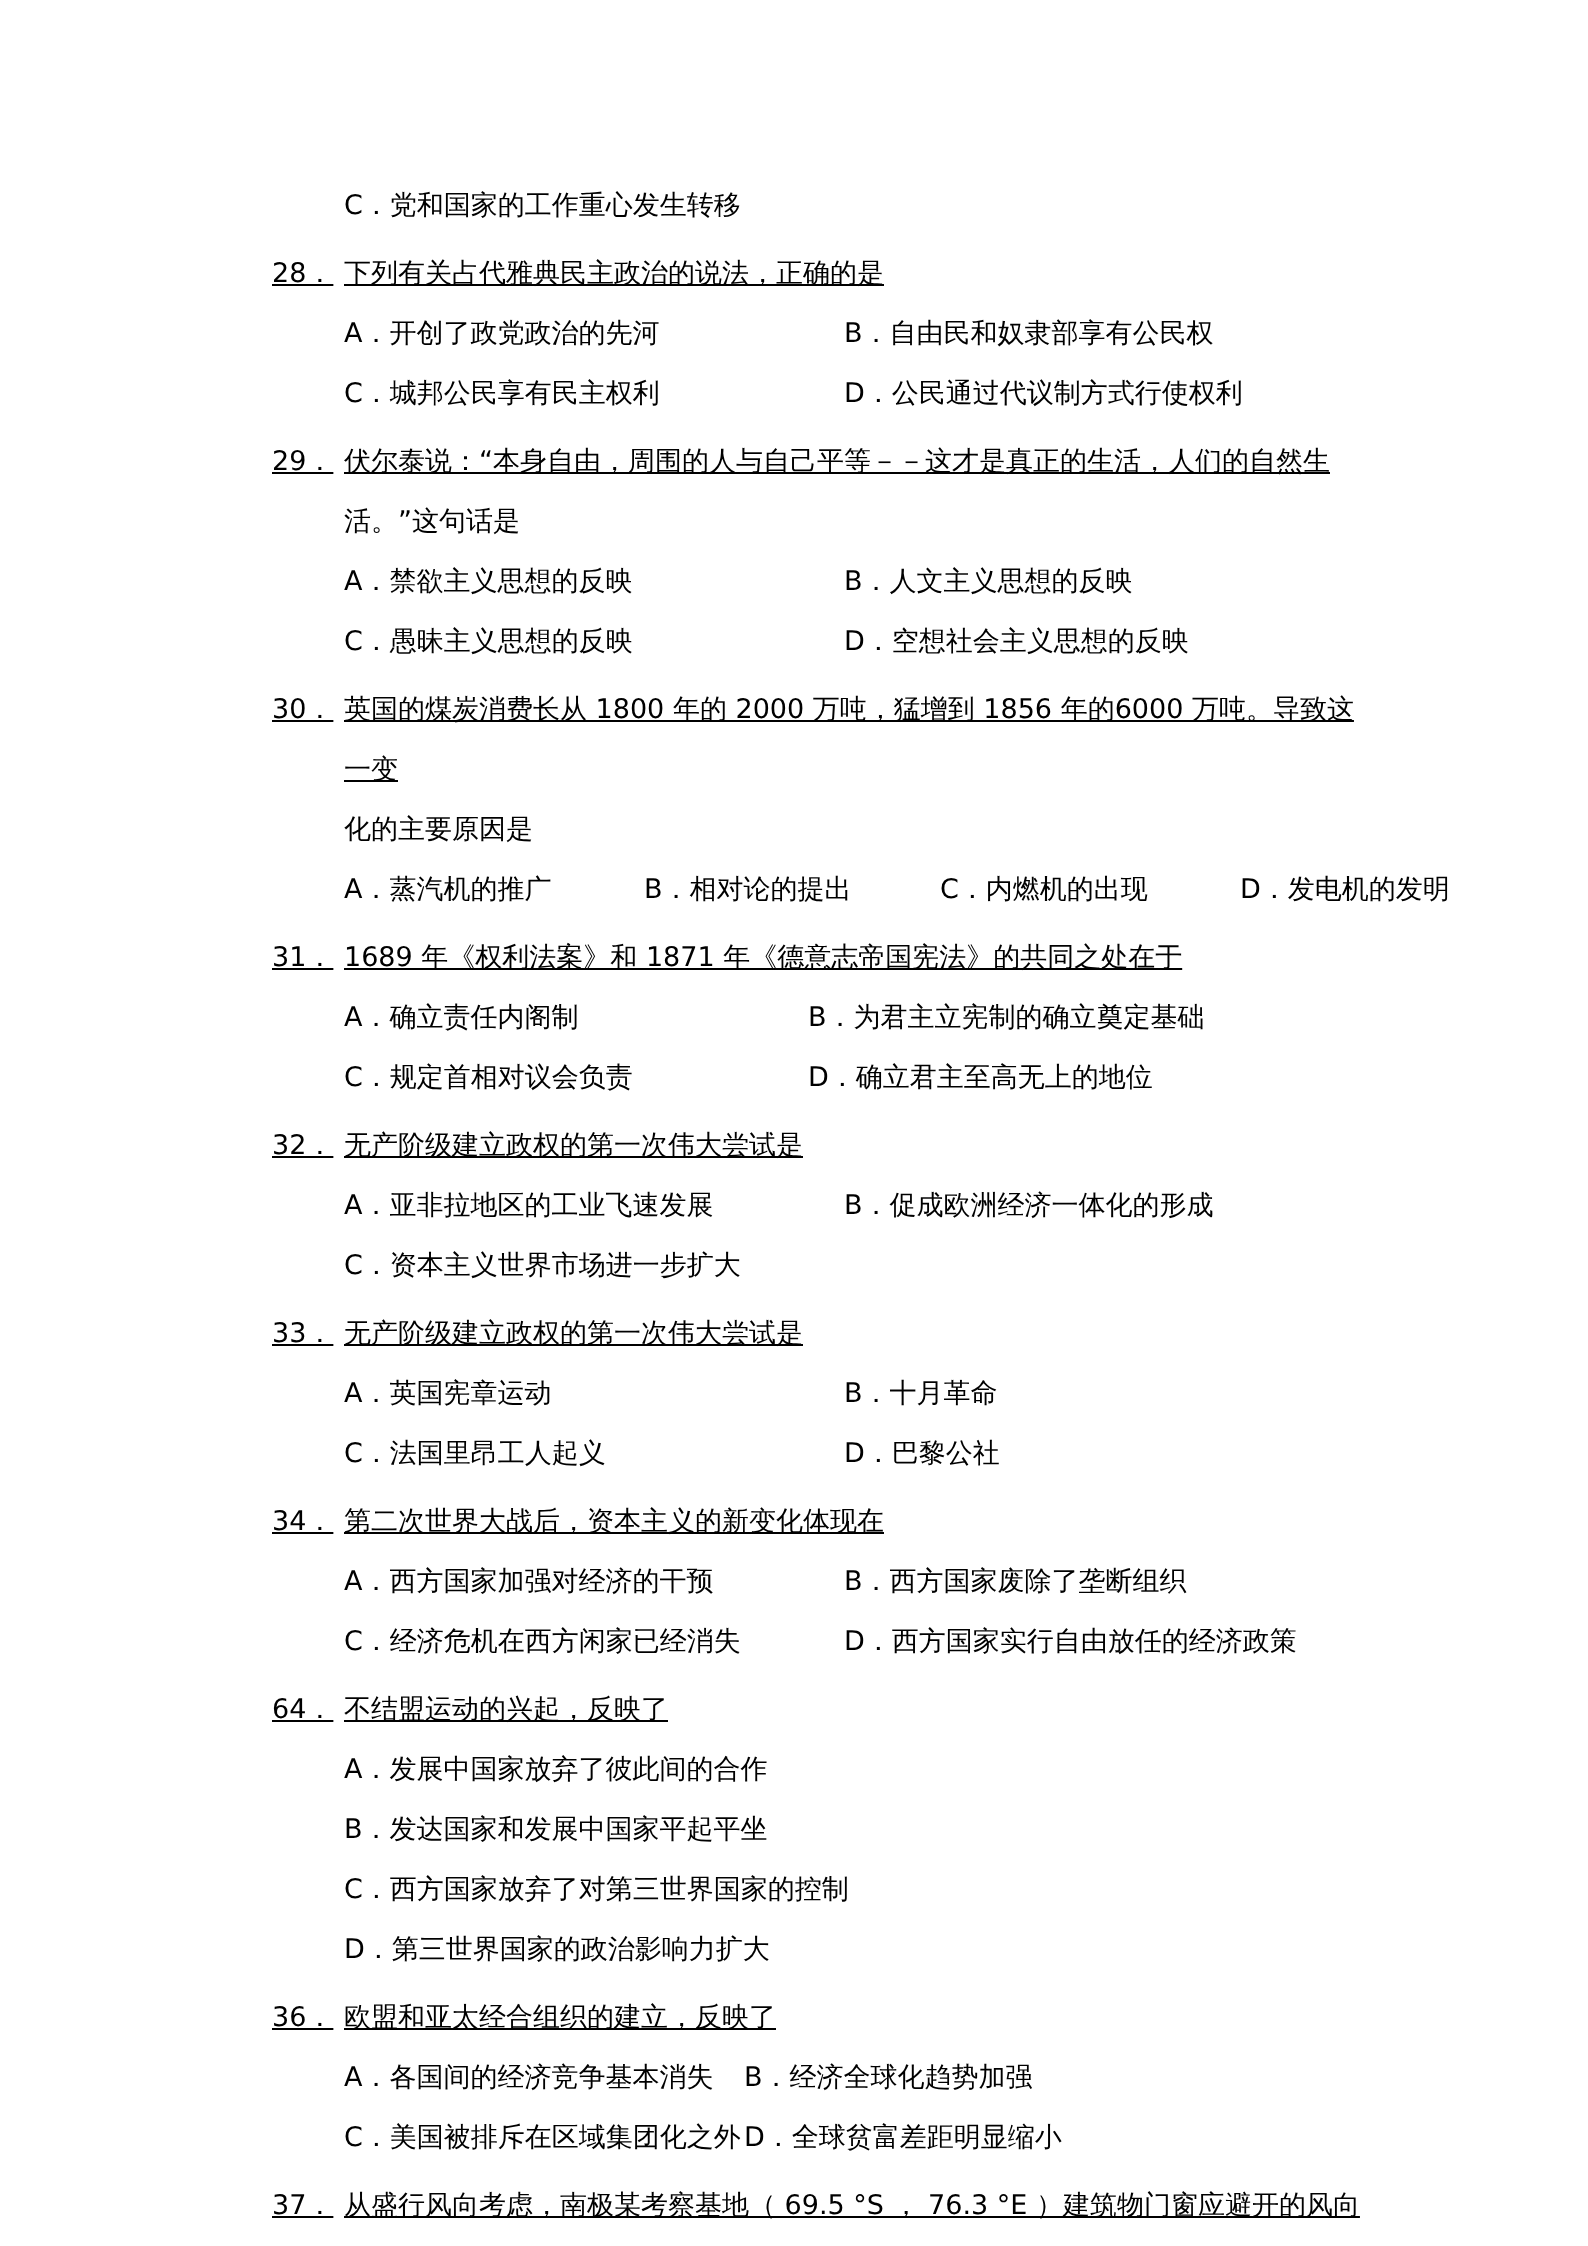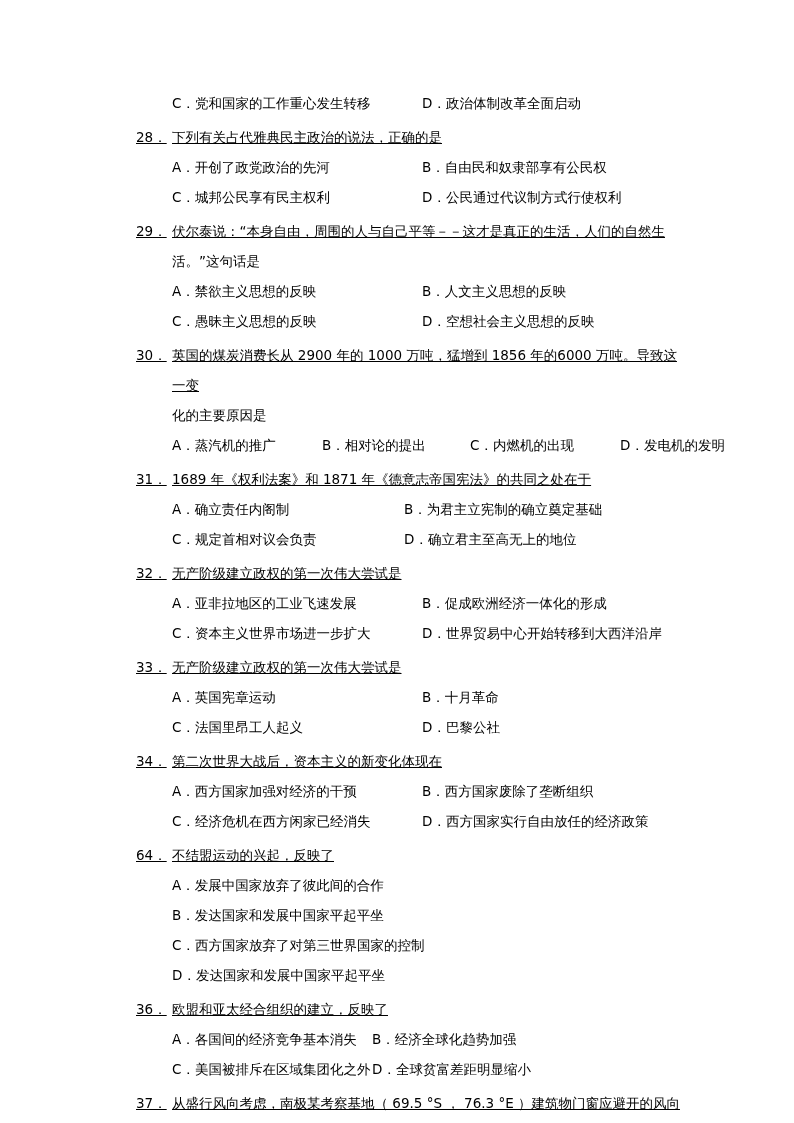--- a/index.html
+++ b/index.html
@@ -86,21 +86,20 @@
   }
 </style>
 </head>
 <body>
 
 <div class="page">
 
   <div class="q-block">
     <div class="top-line">
       <span class="opt">C．党和国家的工作重心发生转移</span>
-      <span class="opt">D．政治体制改革全面启动</span>
     </div>
   </div>
 
   <div class="q-block">
     <div class="stem-wrap">
       <span class="qnum">28．</span>
       <span class="qtext">下列有关占代雅典民主政治的说法，正确的是</span>
     </div>
     <div class="opt-row c2">
       <span class="opt">A．开创了政党政治的先河</span>
@@ -124,21 +123,21 @@
     </div>
     <div class="opt-row c2">
       <span class="opt">C．愚昧主义思想的反映</span>
       <span class="opt">D．空想社会主义思想的反映</span>
     </div>
   </div>
 
   <div class="q-block">
     <div class="stem-wrap">
       <span class="qnum">30．</span>
-      <span class="qtext">英国的煤炭消费长从 2900  年的 1000 万吨，猛增到 1856 年的6000 万吨。导致这一变</span>
+      <span class="qtext">英国的煤炭消费长从 1800  年的 2000 万吨，猛增到 1856 年的6000 万吨。导致这一变</span>
     </div>
     <div class="cont">化的主要原因是</div>
     <div class="opt-row c4">
       <span class="opt">A．蒸汽机的推广</span>
       <span class="opt">B．相对论的提出</span>
       <span class="opt">C．内燃机的出现</span>
       <span class="opt">D．发电机的发明</span>
     </div>
   </div>
 
@@ -161,21 +160,20 @@
     <div class="stem-wrap">
       <span class="qnum">32．</span>
       <span class="qtext">无产阶级建立政权的第一次伟大尝试是</span>
     </div>
     <div class="opt-row c2">
       <span class="opt">A．亚非拉地区的工业飞速发展</span>
       <span class="opt">B．促成欧洲经济一体化的形成</span>
     </div>
     <div class="opt-row c2">
       <span class="opt">C．资本主义世界市场进一步扩大</span>
-      <span class="opt">D．世界贸易中心开始转移到大西洋沿岸</span>
     </div>
   </div>
 
   <div class="q-block">
     <div class="stem-wrap">
       <span class="qnum">33．</span>
       <span class="qtext">无产阶级建立政权的第一次伟大尝试是</span>
     </div>
     <div class="opt-row c2">
       <span class="opt">A．英国宪章运动</span>
@@ -210,21 +208,21 @@
     <div class="opt-row c1">
       <span class="opt">A．发展中国家放弃了彼此间的合作</span>
     </div>
     <div class="opt-row c1">
       <span class="opt">B．发达国家和发展中国家平起平坐</span>
     </div>
     <div class="opt-row c1">
       <span class="opt">C．西方国家放弃了对第三世界国家的控制</span>
     </div>
     <div class="opt-row c1">
-      <span class="opt">D．发达国家和发展中国家平起平坐</span>
+      <span class="opt">D．第三世界国家的政治影响力扩大</span>
     </div>
   </div>
 
   <div class="q-block">
     <div class="stem-wrap">
       <span class="qnum">36．</span>
       <span class="qtext">欧盟和亚太经合组织的建立，反映了</span>
     </div>
     <div class="opt-row c2c">
       <span class="opt">A．各国间的经济竞争基本消失</span>

